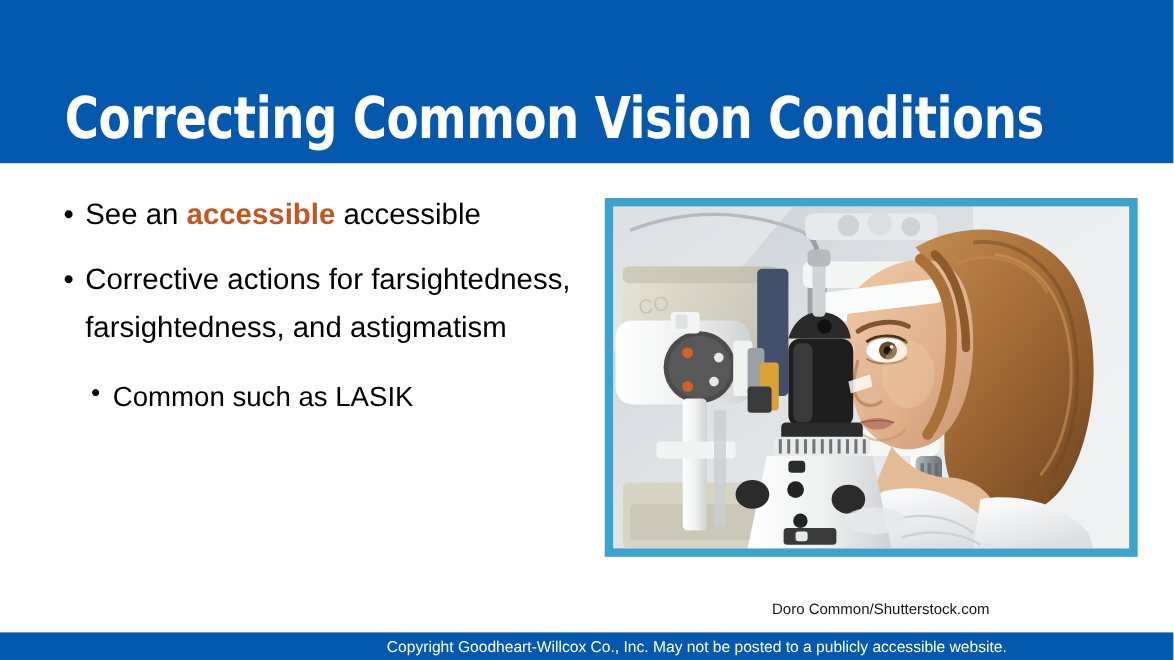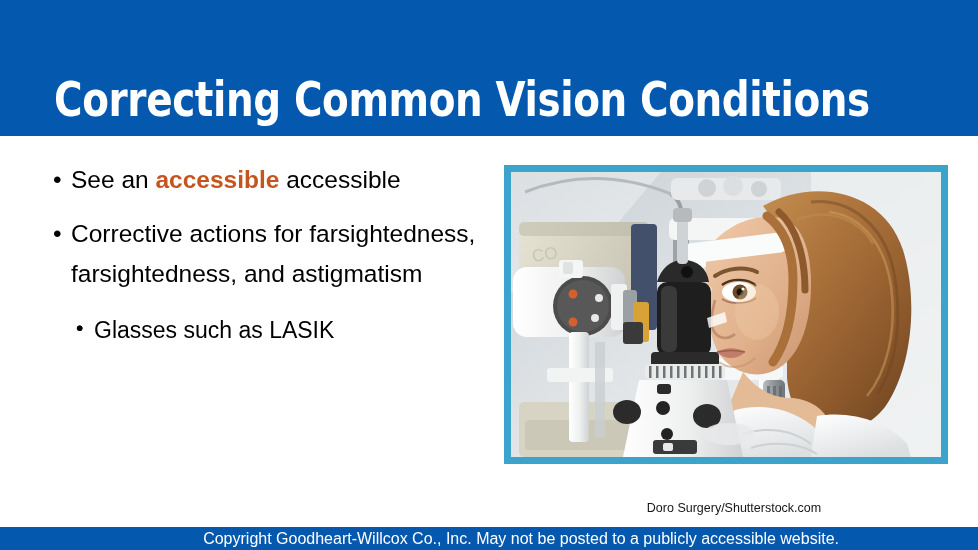--- a/index.html
+++ b/index.html
@@ -128,21 +128,21 @@
     top: 527px;
     width: 978px;
     height: 23px;
     background: #0459AF;
   }
   .footer-text {
     position: absolute;
     right: 12px;
     top: 529px;
     color: #ffffff;
-    font-size: 16px;
+    font-size: 13px;
     line-height: 19px;
     white-space: nowrap;
   }
 </style>
 </head>
 <body>
 
 <div class="slide">
 
   <div class="header-band"></div>
@@ -159,21 +159,21 @@
       <span class="dot">•</span>
       <span>Corrective actions for farsightedness, farsightedness, and astigmatism</span>
     </div>
 
     <div class="sub-list">
       <div class="bullet-l2">
         <span class="dot">•</span>
       </div>
       <div class="bullet-l2">
         <span class="dot">•</span>
-        <span>Glasses such as LASIK</span>
+        <span>Common such as LASIK</span>
       </div>
     </div>
 
   </div>
 
   <div class="photo-frame">
     <div class="photo-inner">
       <svg class="photo-svg" viewBox="0 0 430 285" preserveAspectRatio="xMidYMid slice">
         <defs>
           <linearGradient id="bgWall" x1="0" y1="0" x2="1" y2="1">
@@ -340,18 +340,18 @@
         <ellipse cx="218" cy="262" rx="26" ry="11" fill="#e7e9ea" opacity="0.85"></ellipse>
 
         <rect x="166" y="46" width="11" height="46" rx="4" fill="#cfd3d5"></rect>
         <rect x="162" y="36" width="19" height="14" rx="4" fill="#b6babd"></rect>
 
         <path d="M196,146 L214,140 L216,150 L198,156 Z" fill="#ffffff" opacity="0.8"></path>
       </svg>
     </div>
   </div>
 
-  <div class="photo-credit">Doro Surgery/Shutterstock.com</div>
+  <div class="photo-credit">Doro Common/Shutterstock.com</div>
 
   <div class="footer-band"></div>
   <div class="footer-text">Copyright Goodheart-Willcox Co., Inc.  May not be posted to a publicly accessible website.</div>
 
 </div>
 
 </body></html>

